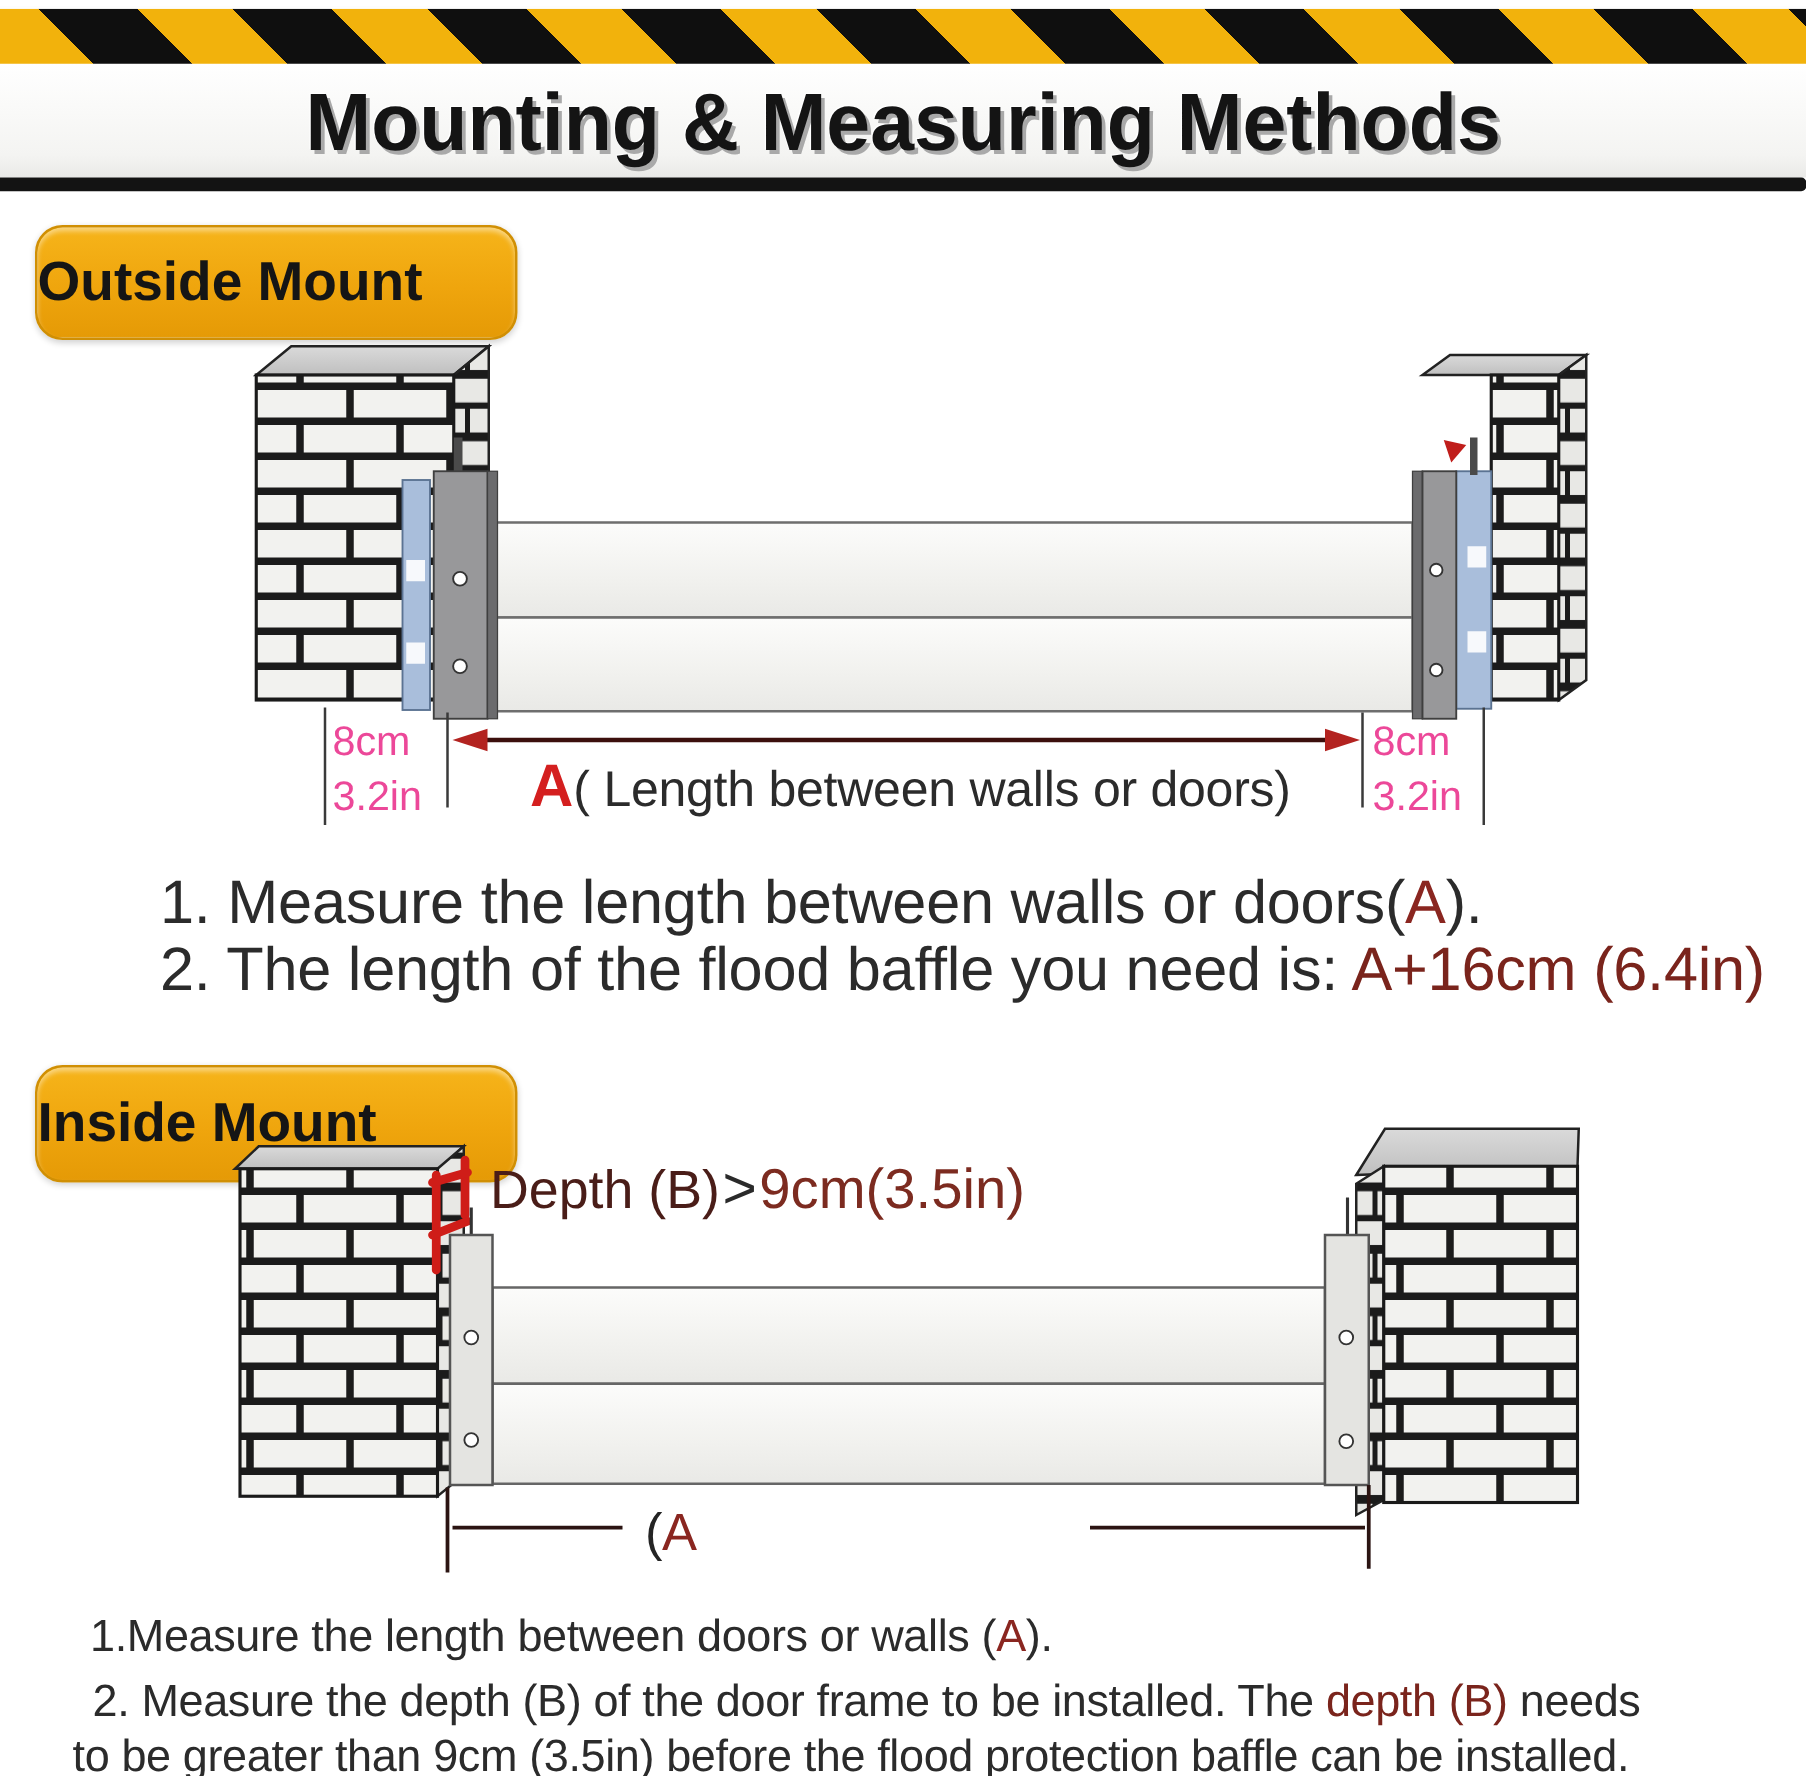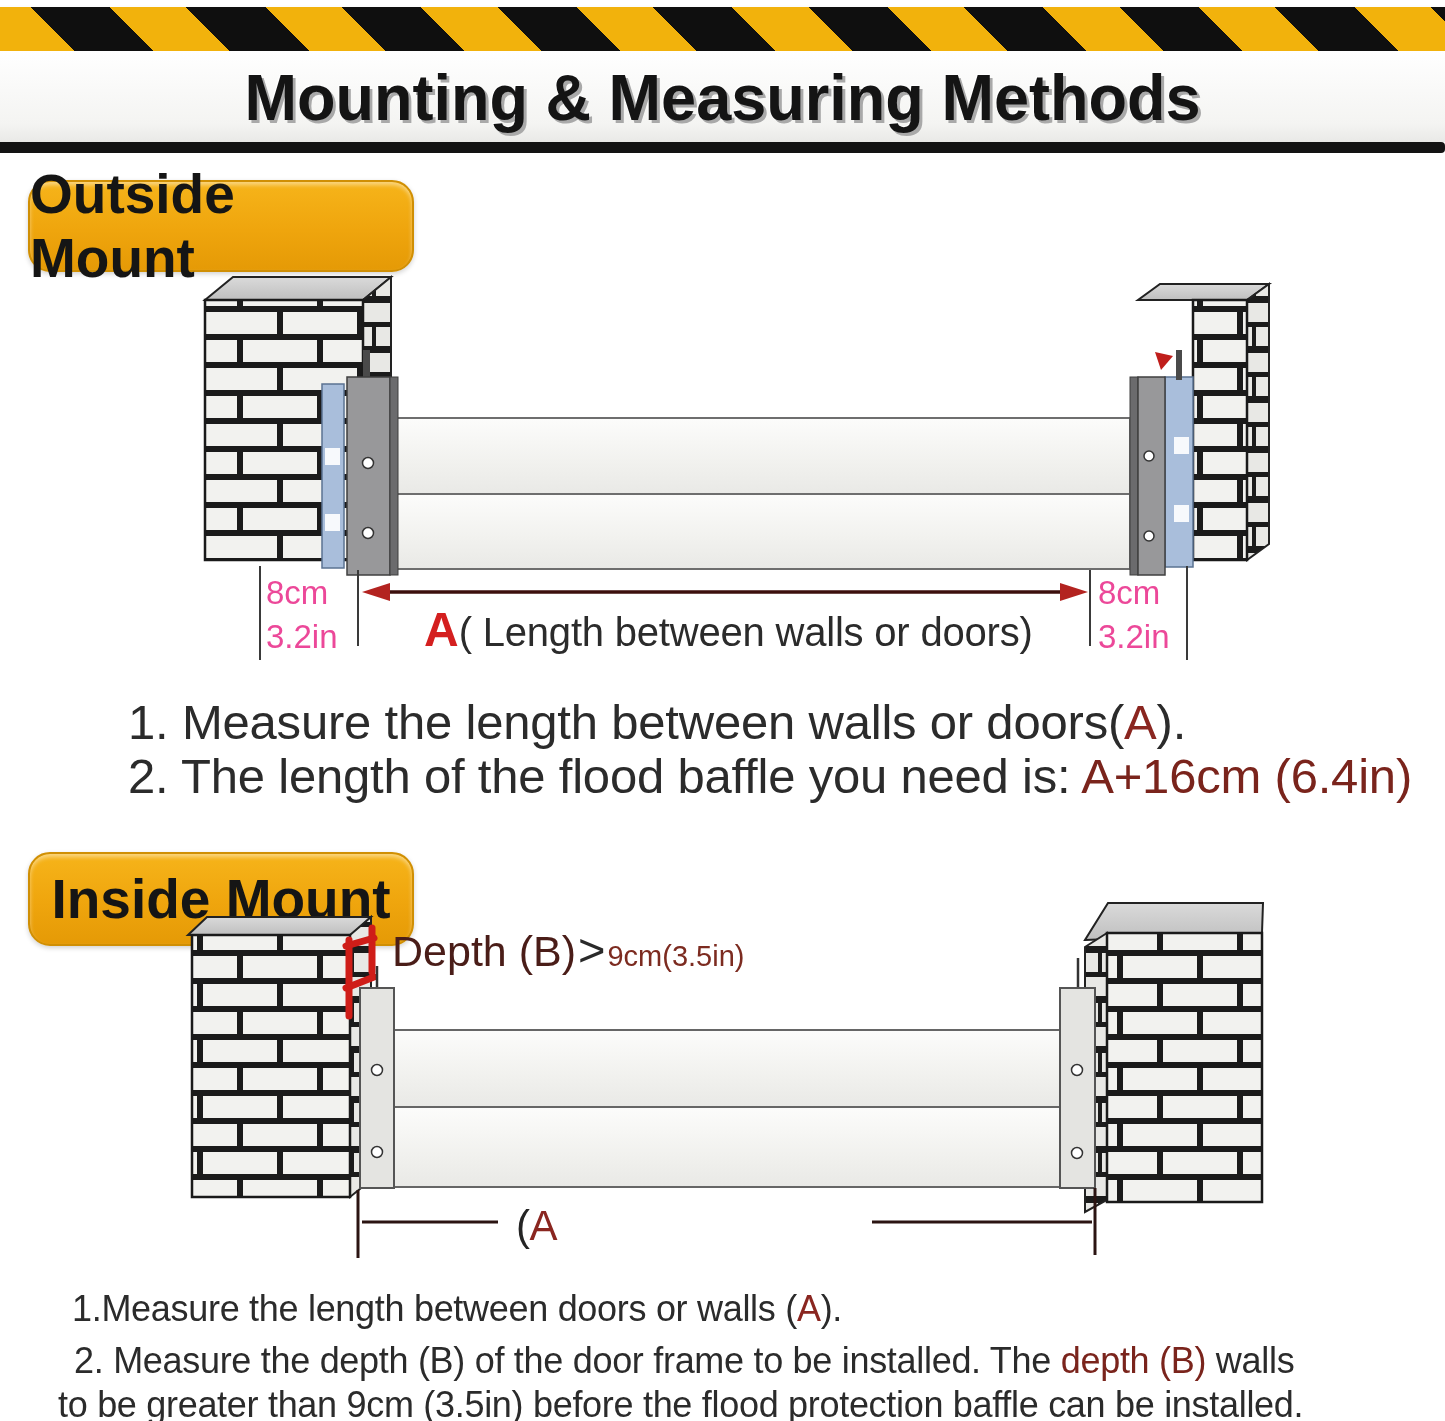--- a/index.html
+++ b/index.html
@@ -24,37 +24,37 @@
     text-shadow:3px 3px 0 #a9a9a9,-1px -1px 0 #ffffff;
     transform:scaleX(.97);transform-origin:center;line-height:84px;
   }
   .black-bar{left:0;top:142px;width:1445px;height:11px;background:#131313;border-radius:0 4px 4px 0;}
   
   .badge{
     width:382px;height:88px;border-radius:22px;
     background:linear-gradient(180deg,#f6b41a 0%,#efa50d 55%,#e59a06 100%);
     border:2px solid #d08f04;
     box-shadow:inset 0 3px 4px rgba(255,255,255,.45),0 2px 5px rgba(0,0,0,.18);
-    display:flex;align-items:center;justify-content:center;
-    font-size:55px;font-weight:600;color:#151515;
+    display:flex;align-items:center;
+    font-size:44px;font-weight:600;color:#151515;
   }
   .badge1{left:28px;top:180px;}
   .badge2{left:28px;top:816px;height:90px;margin-top:36px;}
   
   .dim-label{font-size:33px;color:#ec4899;line-height:42px;}
   .span-label{left:424px;top:602px;display:flex;align-items:baseline;}
   .span-marker{font-size:48px;font-weight:800;color:#d41f1f;}
   .span-text{font-size:40px;color:#2b2b2b;letter-spacing:-0.2px;}
   .step{font-size:49px;letter-spacing:-0.2px;color:#2b2b2b;white-space:nowrap;}
   .em{color:#7a241c;}
   .em-red{color:#8a2620;}
   .depth-label{left:392px;top:922px;display:flex;align-items:baseline;white-space:nowrap;}
   .depth-dark{font-size:43px;color:#4a1d18;}
   .depth-gt{font-size:47px;color:#2a2a2a;padding:0 2px;}
-  .depth-val{font-size:29px;color:#7c2b20;}
+  .depth-val{font-size:45px;color:#7c2b20;}
   .length-label{left:516px;top:1202px;display:flex;align-items:baseline;white-space:nowrap;
     font-size:42px;letter-spacing:-0.5px;color:#242424;}
   .bottom-step{font-size:36px;letter-spacing:-0.3px;color:#2b2b2b;white-space:nowrap;}
   svg{display:block;}
 </style>
 </head>
 <body>
 
 <div class="abs stripe-band"></div>
 <div class="abs title-panel"></div>
@@ -215,15 +215,15 @@
 
 <div class="abs length-label">
   <span>(</span>
     <span class="em-red">A</span>
 </div>
 
 <div class="abs bottom-step" style="left:72px;top:1288px;">
   <span>1.Measure the length between doors or walls (</span><span class="em-red">A</span><span>).</span>
 </div>
 <div class="abs bottom-step" style="left:74px;top:1340px;">
-  <span>2. Measure the depth (B) of the door frame to be installed. The </span><span class="em">depth (B)</span><span> walls</span>
+  <span>2. Measure the depth (B) of the door frame to be installed. The </span><span class="em">depth (B)</span><span> needs</span>
 </div>
 <div class="abs bottom-step" style="left:58px;top:1384px;">to be greater than 9cm (3.5in) before the flood protection baffle can be installed.</div>
 
 </body></html>

